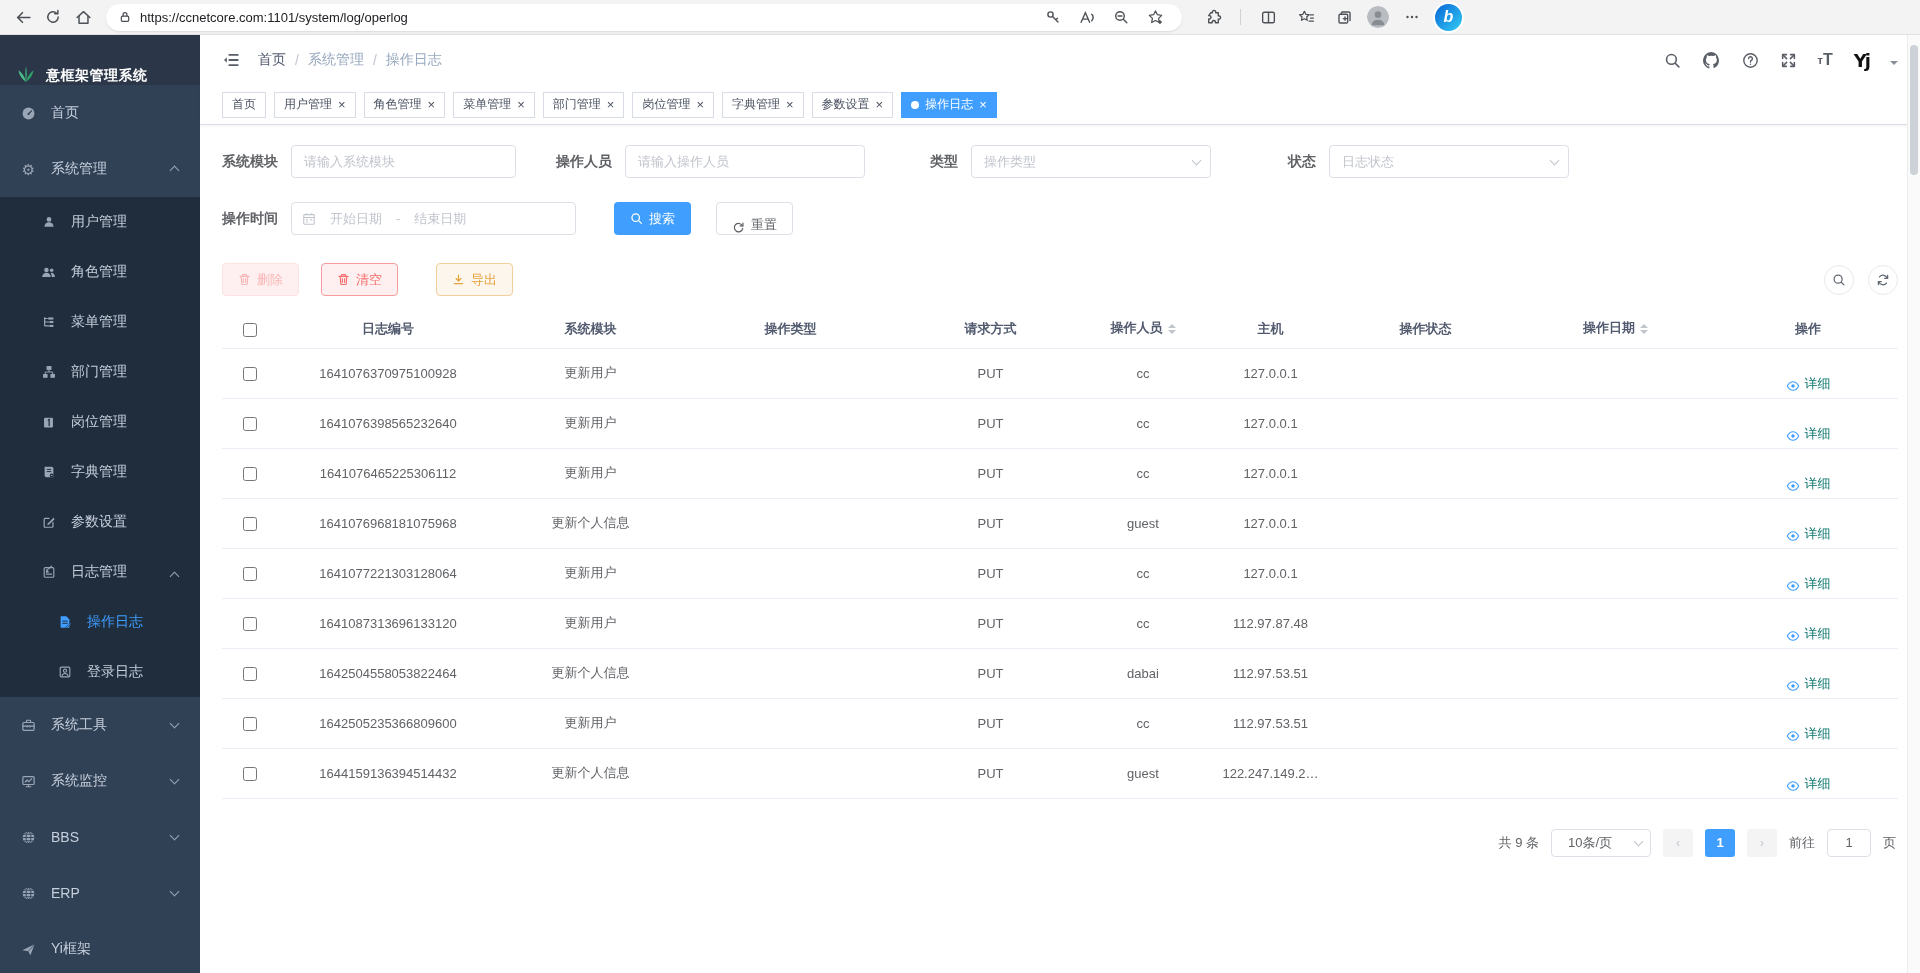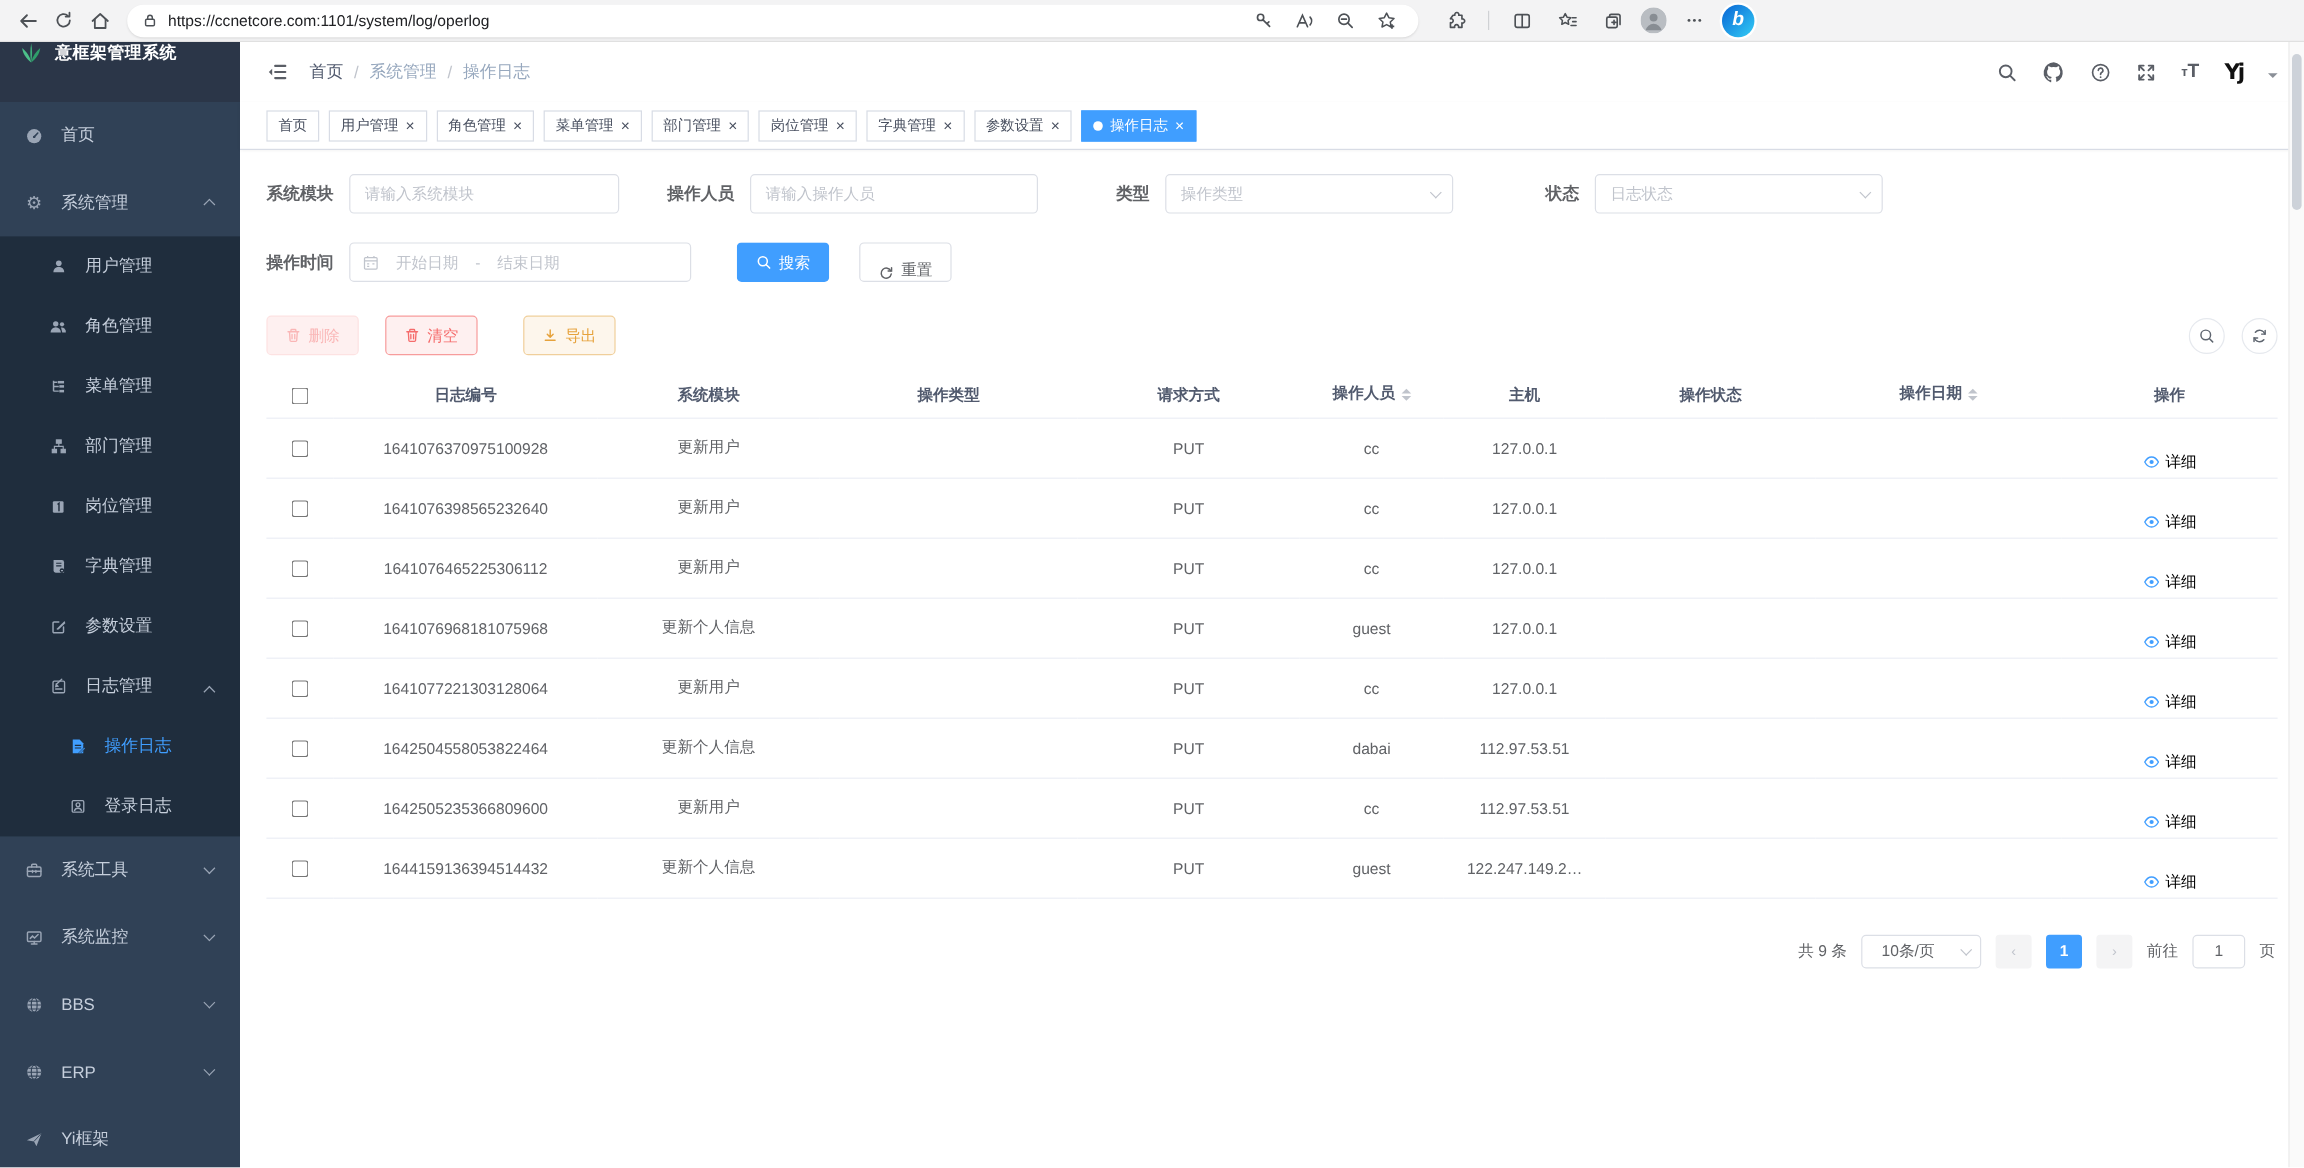--- a/index.html
+++ b/index.html
@@ -17,21 +17,21 @@
   .chrome-right { display:flex; align-items:center; gap:8px; margin-left:16px; }
   .vdiv { width:1px; height:16px; background:#cfd1d4; margin:0 4px; }
   .avatar-chip { width:22px; height:22px; border-radius:50%; overflow:hidden; }
   .bing-badge { width:27px; height:27px; border-radius:50%; background:linear-gradient(135deg,#0d6fd8 10%,#2fc3f2 90%); display:flex; align-items:center; justify-content:center; color:#fff; font-weight:bold; font-size:16px; font-style:italic; box-shadow:0 0 0 2px #fff; cursor:pointer; }
 
   
   .app { position:absolute; top:35px; left:0; right:0; bottom:0; display:flex; }
 
   
   .sidebar { width:200px; background:#304156; flex-shrink:0; display:flex; flex-direction:column; overflow:hidden; }
-  .logo-bar { height:50px; background:#2b3648; display:flex; align-items:flex-start; padding-left:16px; gap:10px; flex-shrink:0; cursor:pointer; }
+  .logo-bar { height:50px; background:#2b3648; display:flex; align-items:flex-end; padding-left:16px; gap:10px; flex-shrink:0; cursor:pointer; }
   .logo-text { color:#fff; font-weight:bold; font-size:14px; letter-spacing:.5px; }
   .menu { font-size:14px; color:#c6cfdc; }
   .m-item { height:56px; display:flex; align-items:center; padding:0 20px; position:relative; cursor:pointer; }
   .m-item .mi { width:17px; margin-right:14px; display:flex; justify-content:center; color:#9aa5b5; }
   .submenu { background:#1f2d3d; }
   .submenu .m-item { height:50px; padding-left:40px; }
   .submenu .m-item.lvl3 { padding-left:56px; }
   .m-item.active { color:#409eff; }
   .m-item.active .mi { color:#409eff; }
   .chev { width:7px; height:7px; border-right:1.4px solid #9aa5b5; border-bottom:1.4px solid #9aa5b5; position:absolute; right:22px; }
@@ -86,21 +86,21 @@
   .circle-btn { width:30px; height:30px; border-radius:50%; border:1px solid #e6e9ee; display:flex; align-items:center; justify-content:center; color:#5f6670; background:#fff; cursor:pointer; }
 
   
   table { width:100%; border-collapse:collapse; table-layout:fixed; font-size:13px; color:#606266; }
   thead th { height:38px; font-weight:bold; color:#515a6e; text-align:center; border-bottom:1px solid #ebeef5; font-size:13px; }
   tbody td { height:50px; text-align:center; border-bottom:1px solid #ebeef5; overflow:hidden; white-space:nowrap; text-overflow:ellipsis; }
   .cb { width:14px; height:14px; accent-color:#409eff; cursor:pointer; vertical-align:middle; }
   .sort { display:inline-flex; flex-direction:column; margin-left:5px; vertical-align:middle; cursor:pointer; }
   .s-up { width:0; height:0; border:4px solid transparent; border-bottom-color:#c0c4cc; margin-bottom:2px; }
   .s-down { width:0; height:0; border:4px solid transparent; border-top-color:#c0c4cc; }
-  .detail-link { color:#000000; display:inline-flex; align-items:center; gap:5px; cursor:pointer;margin-top:24px; }
+  .detail-link { color:#0f766e; display:inline-flex; align-items:flex-end; gap:5px; cursor:pointer;margin-top:24px; }
 
   
   .pager { display:flex; align-items:center; justify-content:flex-end; margin-top:30px; font-size:13px; color:#606266; gap:12px; padding-right:2px; }
   .size-select { width:100px; height:28px; border:1px solid #dcdfe6; border-radius:4px; display:flex; align-items:center; justify-content:space-between; padding:0 8px 0 16px; color:#606266; cursor:pointer; background:#fff; }
   .pg-btn { min-width:30px; height:28px; background:#f4f4f5; border-radius:3px; display:flex; align-items:center; justify-content:center; color:#c0c4cc; cursor:pointer; font-size:12px; }
   .pg-cur { background:#409eff; color:#fff; font-weight:bold; font-size:13px; }
   .goto-input { width:44px; height:28px; border:1px solid #dcdfe6; border-radius:4px; text-align:center; font-size:13px; color:#606266; outline:none; font-family:inherit; }
 
   
   .scrollbar { position:absolute; top:35px; right:0; bottom:0; width:13px; background:#fafafa; border-left:1px solid #ececec; z-index:40; }
@@ -705,72 +705,90 @@
             <td><span class="detail-link">
                   <svg width="14" height="14" viewBox="0 0 16 16" fill="none" stroke="#409eff" stroke-width="1.3">
                     <path d="M1.5 8 C3.2 4.8 5.4 3.2 8 3.2 C10.6 3.2 12.8 4.8 14.5 8 C12.8 11.2 10.6 12.8 8 12.8 C5.4 12.8 3.2 11.2 1.5 8 Z"></path>
                     <circle cx="8" cy="8" r="2" fill="#409eff" stroke="none"></circle>
                   </svg>
                   <span>详细</span>
                 </span></td>
           </tr>
           <tr>
             <td><input type="checkbox" class="cb" style=""></td>
-            <td>1642504558053822464</td>
-            <td>更新个人信息</td>
+            <td>1641087313696133120</td>
+            <td>更新用户</td>
             <td></td>
             <td>PUT</td>
-            <td>dabai</td>
-            <td>112.97.53.51</td>
+            <td>cc</td>
+            <td>112.97.87.48</td>
             <td></td>
             <td></td>
             <td><span class="detail-link">
                   <svg width="14" height="14" viewBox="0 0 16 16" fill="none" stroke="#409eff" stroke-width="1.3">
                     <path d="M1.5 8 C3.2 4.8 5.4 3.2 8 3.2 C10.6 3.2 12.8 4.8 14.5 8 C12.8 11.2 10.6 12.8 8 12.8 C5.4 12.8 3.2 11.2 1.5 8 Z"></path>
                     <circle cx="8" cy="8" r="2" fill="#409eff" stroke="none"></circle>
                   </svg>
                   <span>详细</span>
                 </span></td>
           </tr>
           <tr>
             <td><input type="checkbox" class="cb" style=""></td>
-            <td>1642505235366809600</td>
-            <td>更新用户</td>
+            <td>1642504558053822464</td>
+            <td>更新个人信息</td>
             <td></td>
             <td>PUT</td>
-            <td>cc</td>
+            <td>dabai</td>
             <td>112.97.53.51</td>
             <td></td>
             <td></td>
             <td><span class="detail-link">
                   <svg width="14" height="14" viewBox="0 0 16 16" fill="none" stroke="#409eff" stroke-width="1.3">
                     <path d="M1.5 8 C3.2 4.8 5.4 3.2 8 3.2 C10.6 3.2 12.8 4.8 14.5 8 C12.8 11.2 10.6 12.8 8 12.8 C5.4 12.8 3.2 11.2 1.5 8 Z"></path>
                     <circle cx="8" cy="8" r="2" fill="#409eff" stroke="none"></circle>
                   </svg>
                   <span>详细</span>
                 </span></td>
           </tr>
           <tr>
             <td><input type="checkbox" class="cb" style=""></td>
-            <td>1644159136394514432</td>
-            <td>更新个人信息</td>
+            <td>1642505235366809600</td>
+            <td>更新用户</td>
             <td></td>
             <td>PUT</td>
-            <td>guest</td>
-            <td>122.247.149.2…</td>
+            <td>cc</td>
+            <td>112.97.53.51</td>
             <td></td>
             <td></td>
             <td><span class="detail-link">
                   <svg width="14" height="14" viewBox="0 0 16 16" fill="none" stroke="#409eff" stroke-width="1.3">
                     <path d="M1.5 8 C3.2 4.8 5.4 3.2 8 3.2 C10.6 3.2 12.8 4.8 14.5 8 C12.8 11.2 10.6 12.8 8 12.8 C5.4 12.8 3.2 11.2 1.5 8 Z"></path>
                     <circle cx="8" cy="8" r="2" fill="#409eff" stroke="none"></circle>
                   </svg>
                   <span>详细</span>
                 </span></td>
           </tr>
+          <tr>
+            <td><input type="checkbox" class="cb" style=""></td>
+            <td>1644159136394514432</td>
+            <td>更新个人信息</td>
+            <td></td>
+            <td>PUT</td>
+            <td>guest</td>
+            <td>122.247.149.2…</td>
+            <td></td>
+            <td></td>
+            <td><span class="detail-link">
+                  <svg width="14" height="14" viewBox="0 0 16 16" fill="none" stroke="#409eff" stroke-width="1.3">
+                    <path d="M1.5 8 C3.2 4.8 5.4 3.2 8 3.2 C10.6 3.2 12.8 4.8 14.5 8 C12.8 11.2 10.6 12.8 8 12.8 C5.4 12.8 3.2 11.2 1.5 8 Z"></path>
+                    <circle cx="8" cy="8" r="2" fill="#409eff" stroke="none"></circle>
+                  </svg>
+                  <span>详细</span>
+                </span></td>
+          </tr>
         </tbody>
       </table>
 
       <div class="pager">
         <span>共 9 条</span>
         <div class="size-select">
           <span>10条/页</span>
           <span class="sel-caret"></span>
         </div>
         <span class="pg-btn">‹</span>

